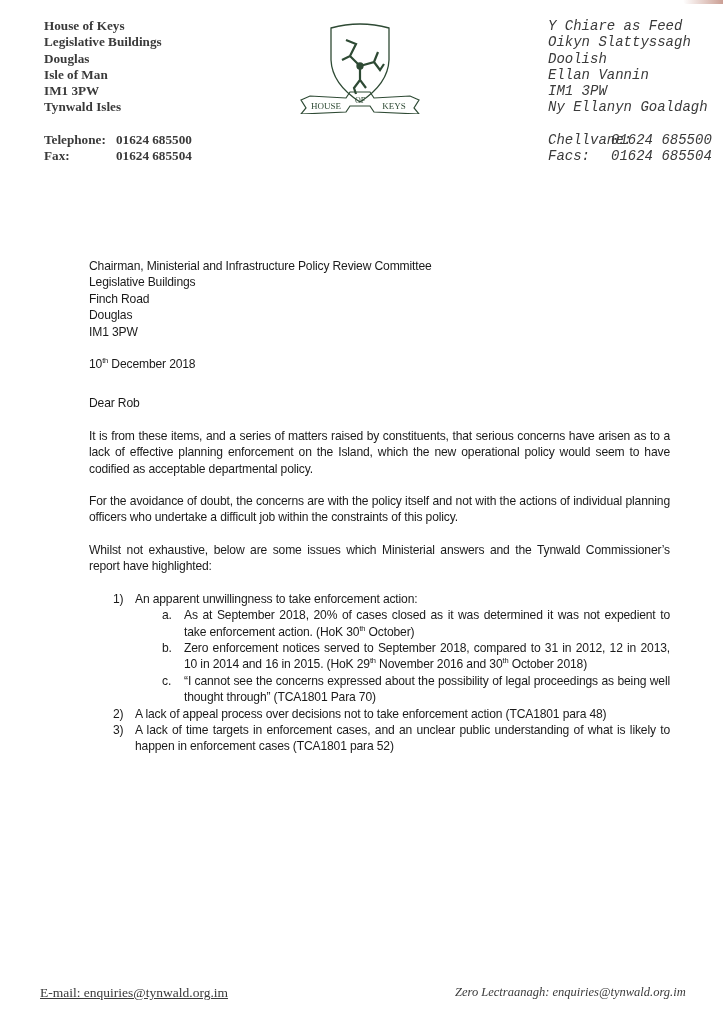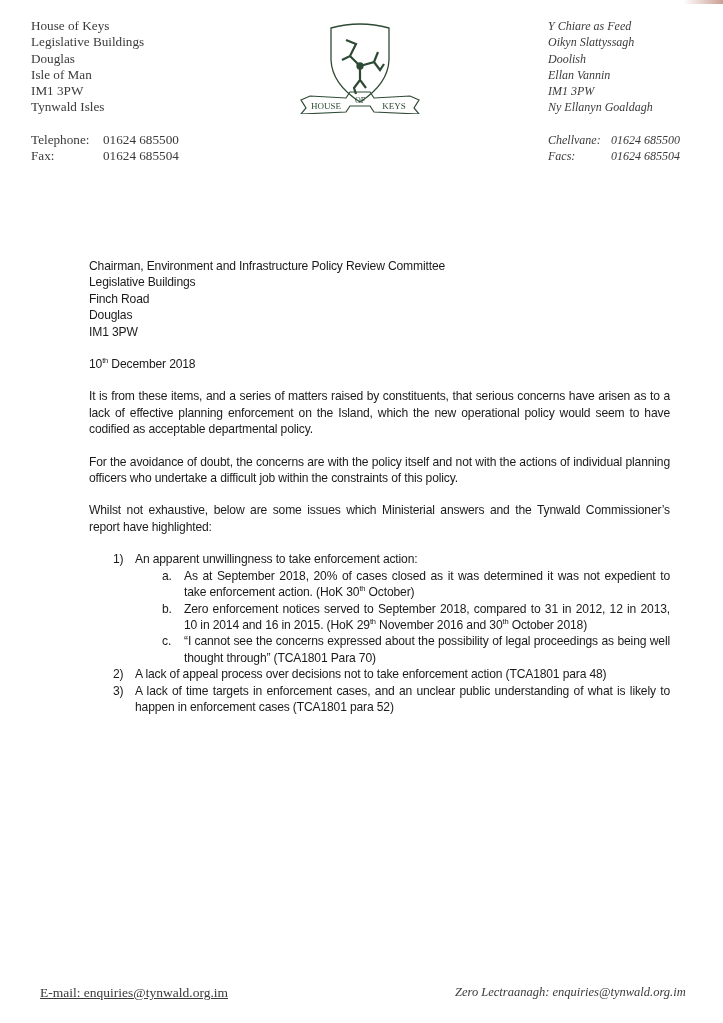--- a/index.html
+++ b/index.html
@@ -1,20 +1,20 @@
 <!DOCTYPE html>
 <html><head>
 <meta charset="utf-8">
 <style>
   html, body { margin: 0; padding: 0; background: #ffffff; }
   body { width: 723px; height: 1023px; position: relative; overflow: hidden; color: #222; }
 
-  .hdr-left { position: absolute; left: 31px; top: 18px; font-family: "Liberation Serif", serif; font-size: 13.2px; line-height: 16.3px; color: #3a3a3a; }
+  .hdr-left { position: absolute; left: 44px; top: 18px; font-family: "Liberation Serif", serif; font-size: 13.2px; line-height: 16.3px; color: #3a3a3a; font-weight: bold; }
   .hdr-left .line { white-space: nowrap; }
-  .hdr-right { position: absolute; left: 548px; top: 18px; font-family: Liberation Serif, serif; font-style: italic; font-size: 12px; line-height: 16.3px; color: #3a3a3a; }
+  .hdr-right { position: absolute; left: 548px; top: 18px; font-family: Liberation Mono, monospace; font-style: italic; font-size: 14px; line-height: 16.3px; color: #3a3a3a; }
   .contact-row { display: flex; white-space: nowrap; }
   .contact-row .lbl { display: inline-block; }
   .hdr-left .contact { margin-top: 16px; }
   .hdr-left .contact .lbl { width: 72px; }
   .hdr-right .contact { margin-top: 16px; }
   .hdr-right .contact .lbl { width: 63px; }
 
   .crest { position: absolute; left: 298px; top: 22px; width: 124px; height: 92px; }
 
   .corner-smudge { position: absolute; right: 0; top: 0; width: 40px; height: 4px; background: linear-gradient(90deg, rgba(160,80,60,0), rgba(160,80,60,0.55)); border-radius: 0 0 0 6px; }
@@ -90,29 +90,30 @@
     </div>
     <div class="contact-row">
       <span class="lbl">Facs:</span>
       <span>01624 685504</span>
     </div>
   </div>
 </div>
 
 <div class="letter">
   <div class="addr">
-    <div class="line">Chairman, Environment and Infrastructure Policy Review Committee</div>
+    <div class="line">Chairman, Ministerial and Infrastructure Policy Review Committee</div>
     <div class="line">Legislative Buildings</div>
     <div class="line">Finch Road</div>
     <div class="line">Douglas</div>
     <div class="line">IM1 3PW</div>
   </div>
 
   <div class="date"><span>10</span><sup>th</sup><span> December 2018</span></div>
 
+  <div class="greeting">Dear Rob</div>
 
   <div class="para">It is from these items, and a series of matters raised by constituents, that serious concerns have arisen as to a lack of effective planning enforcement on the Island, which the new operational policy would seem to have codified as acceptable departmental policy.</div>
   <div class="para">For the avoidance of doubt, the concerns are with the policy itself and not with the actions of individual planning officers who undertake a difficult job within the constraints of this policy.</div>
   <div class="para">Whilst not exhaustive, below are some issues which Ministerial answers and the Tynwald Commissioner’s report have highlighted:</div>
 
   <div class="list">
     <div class="li">
       <span class="num">1)</span>
       <span class="txt">An apparent unwillingness to take enforcement action:</span>
     </div>

